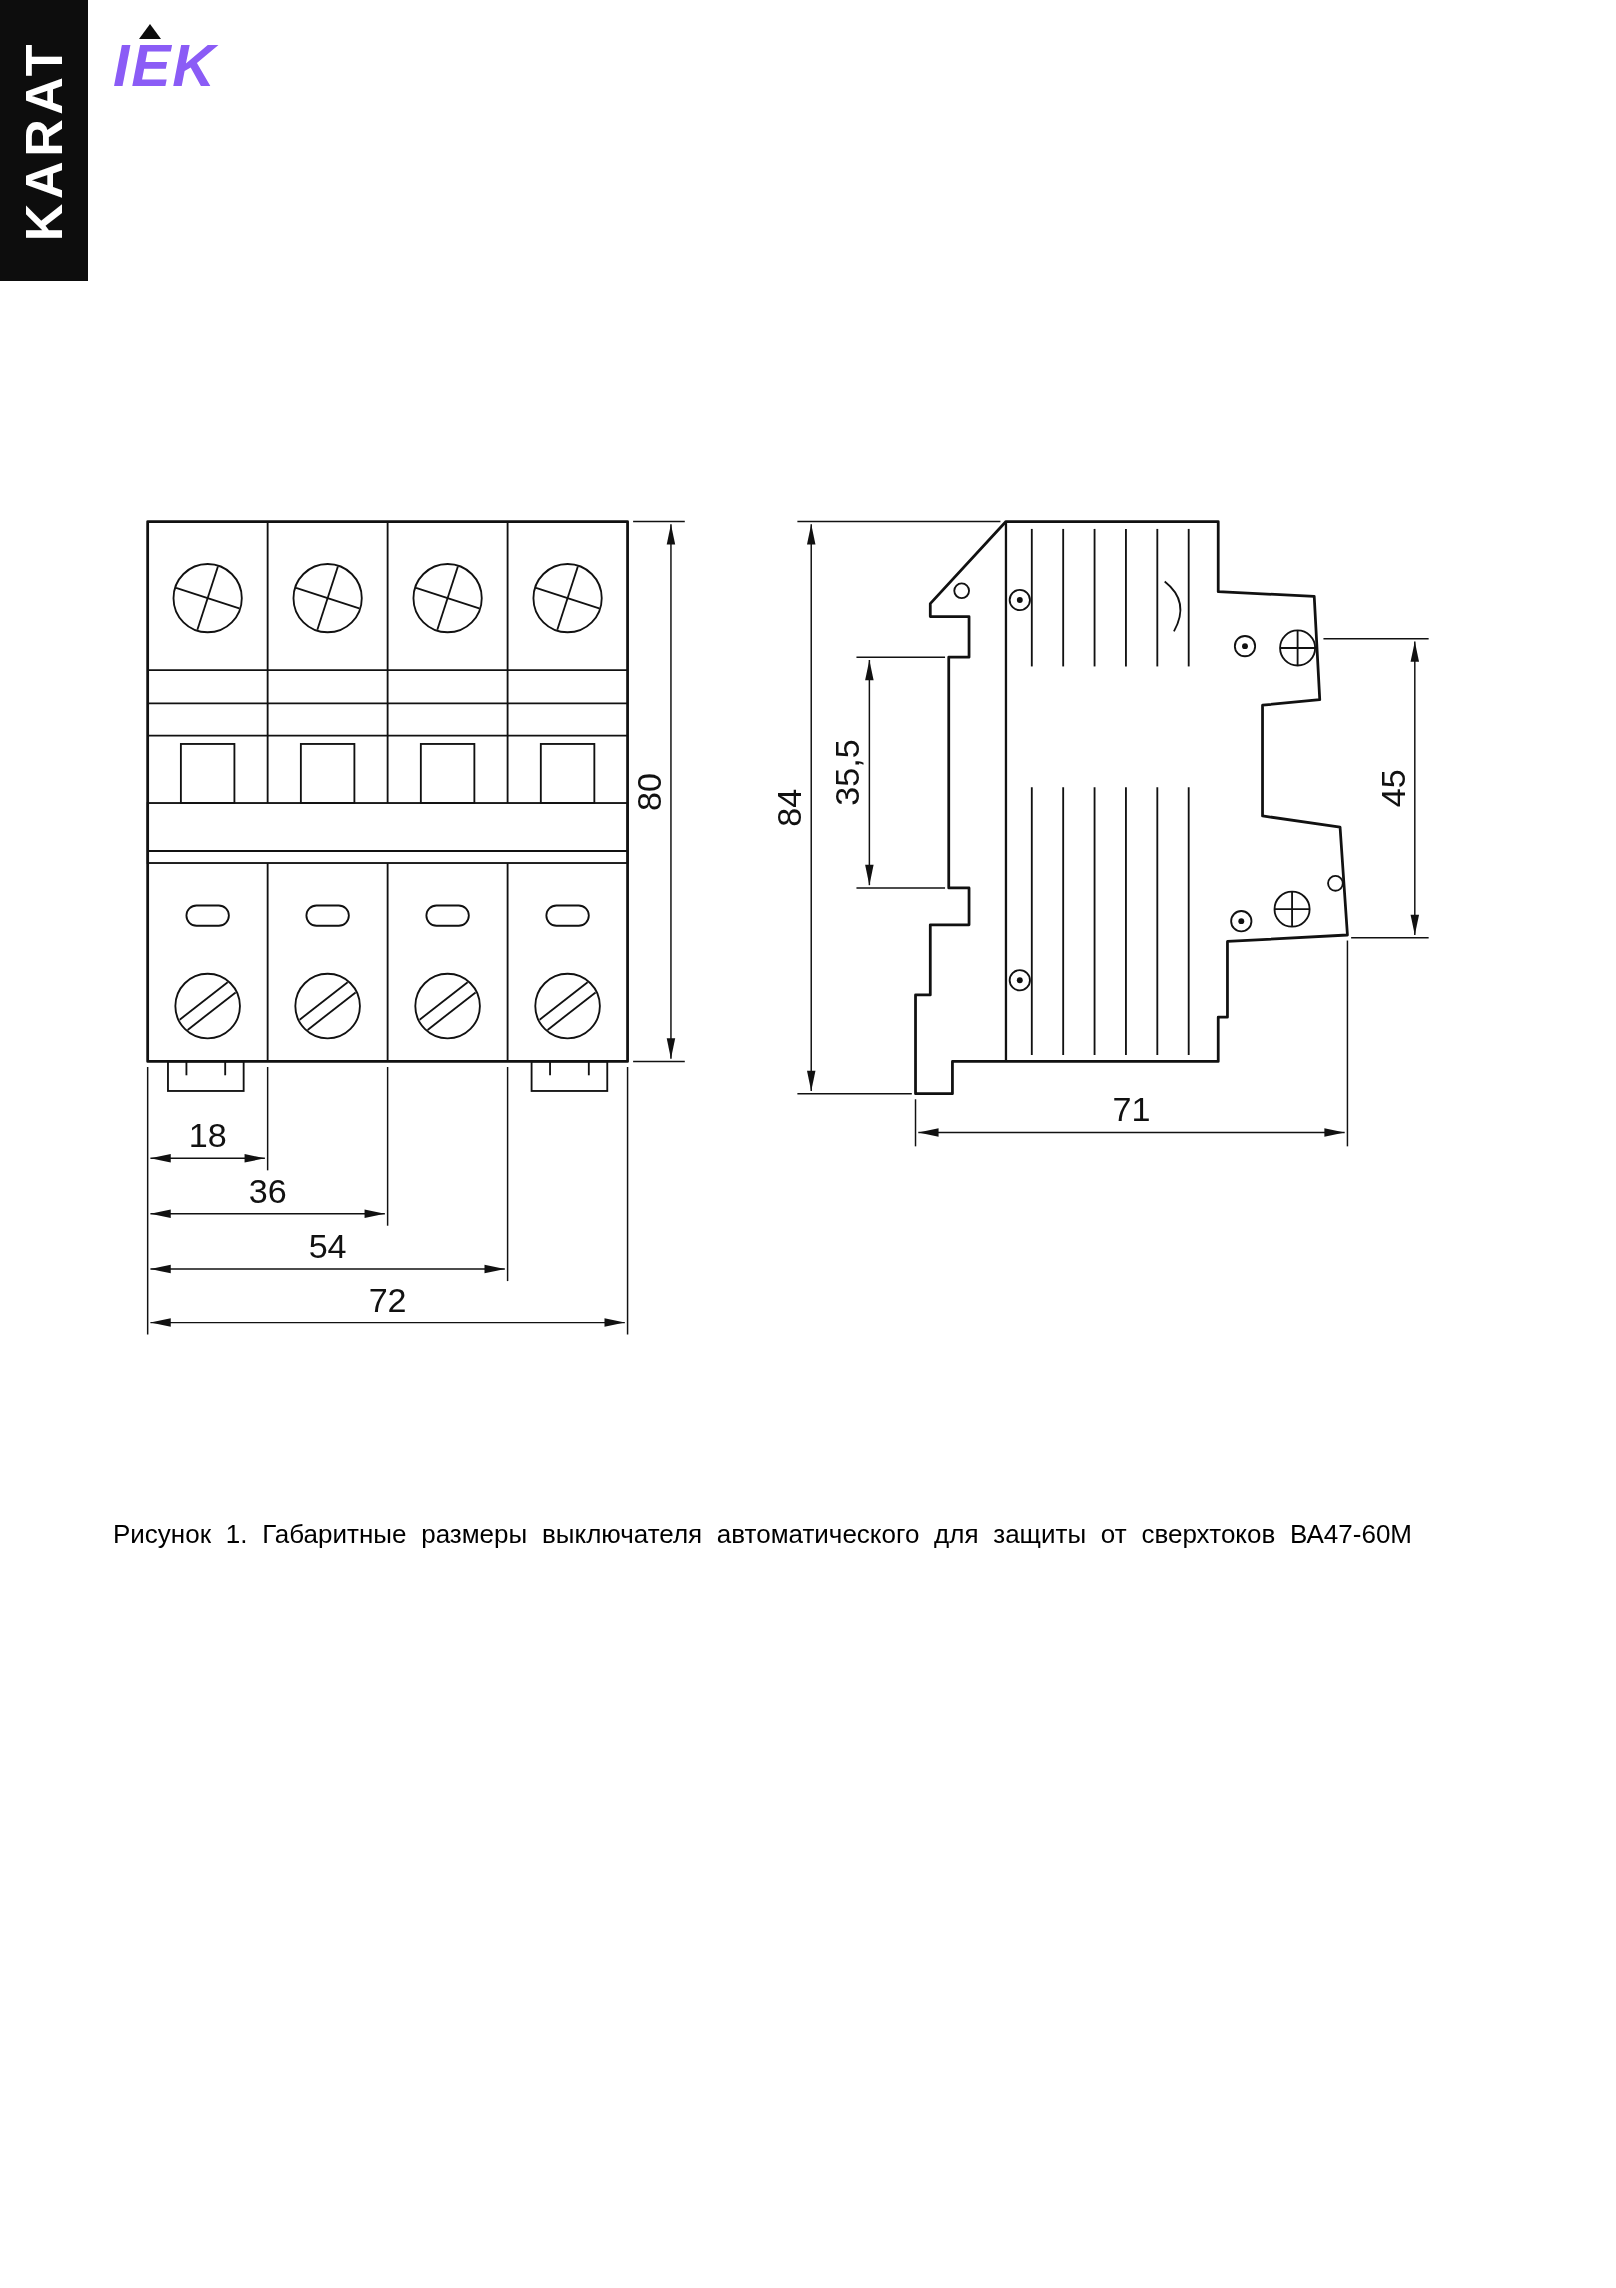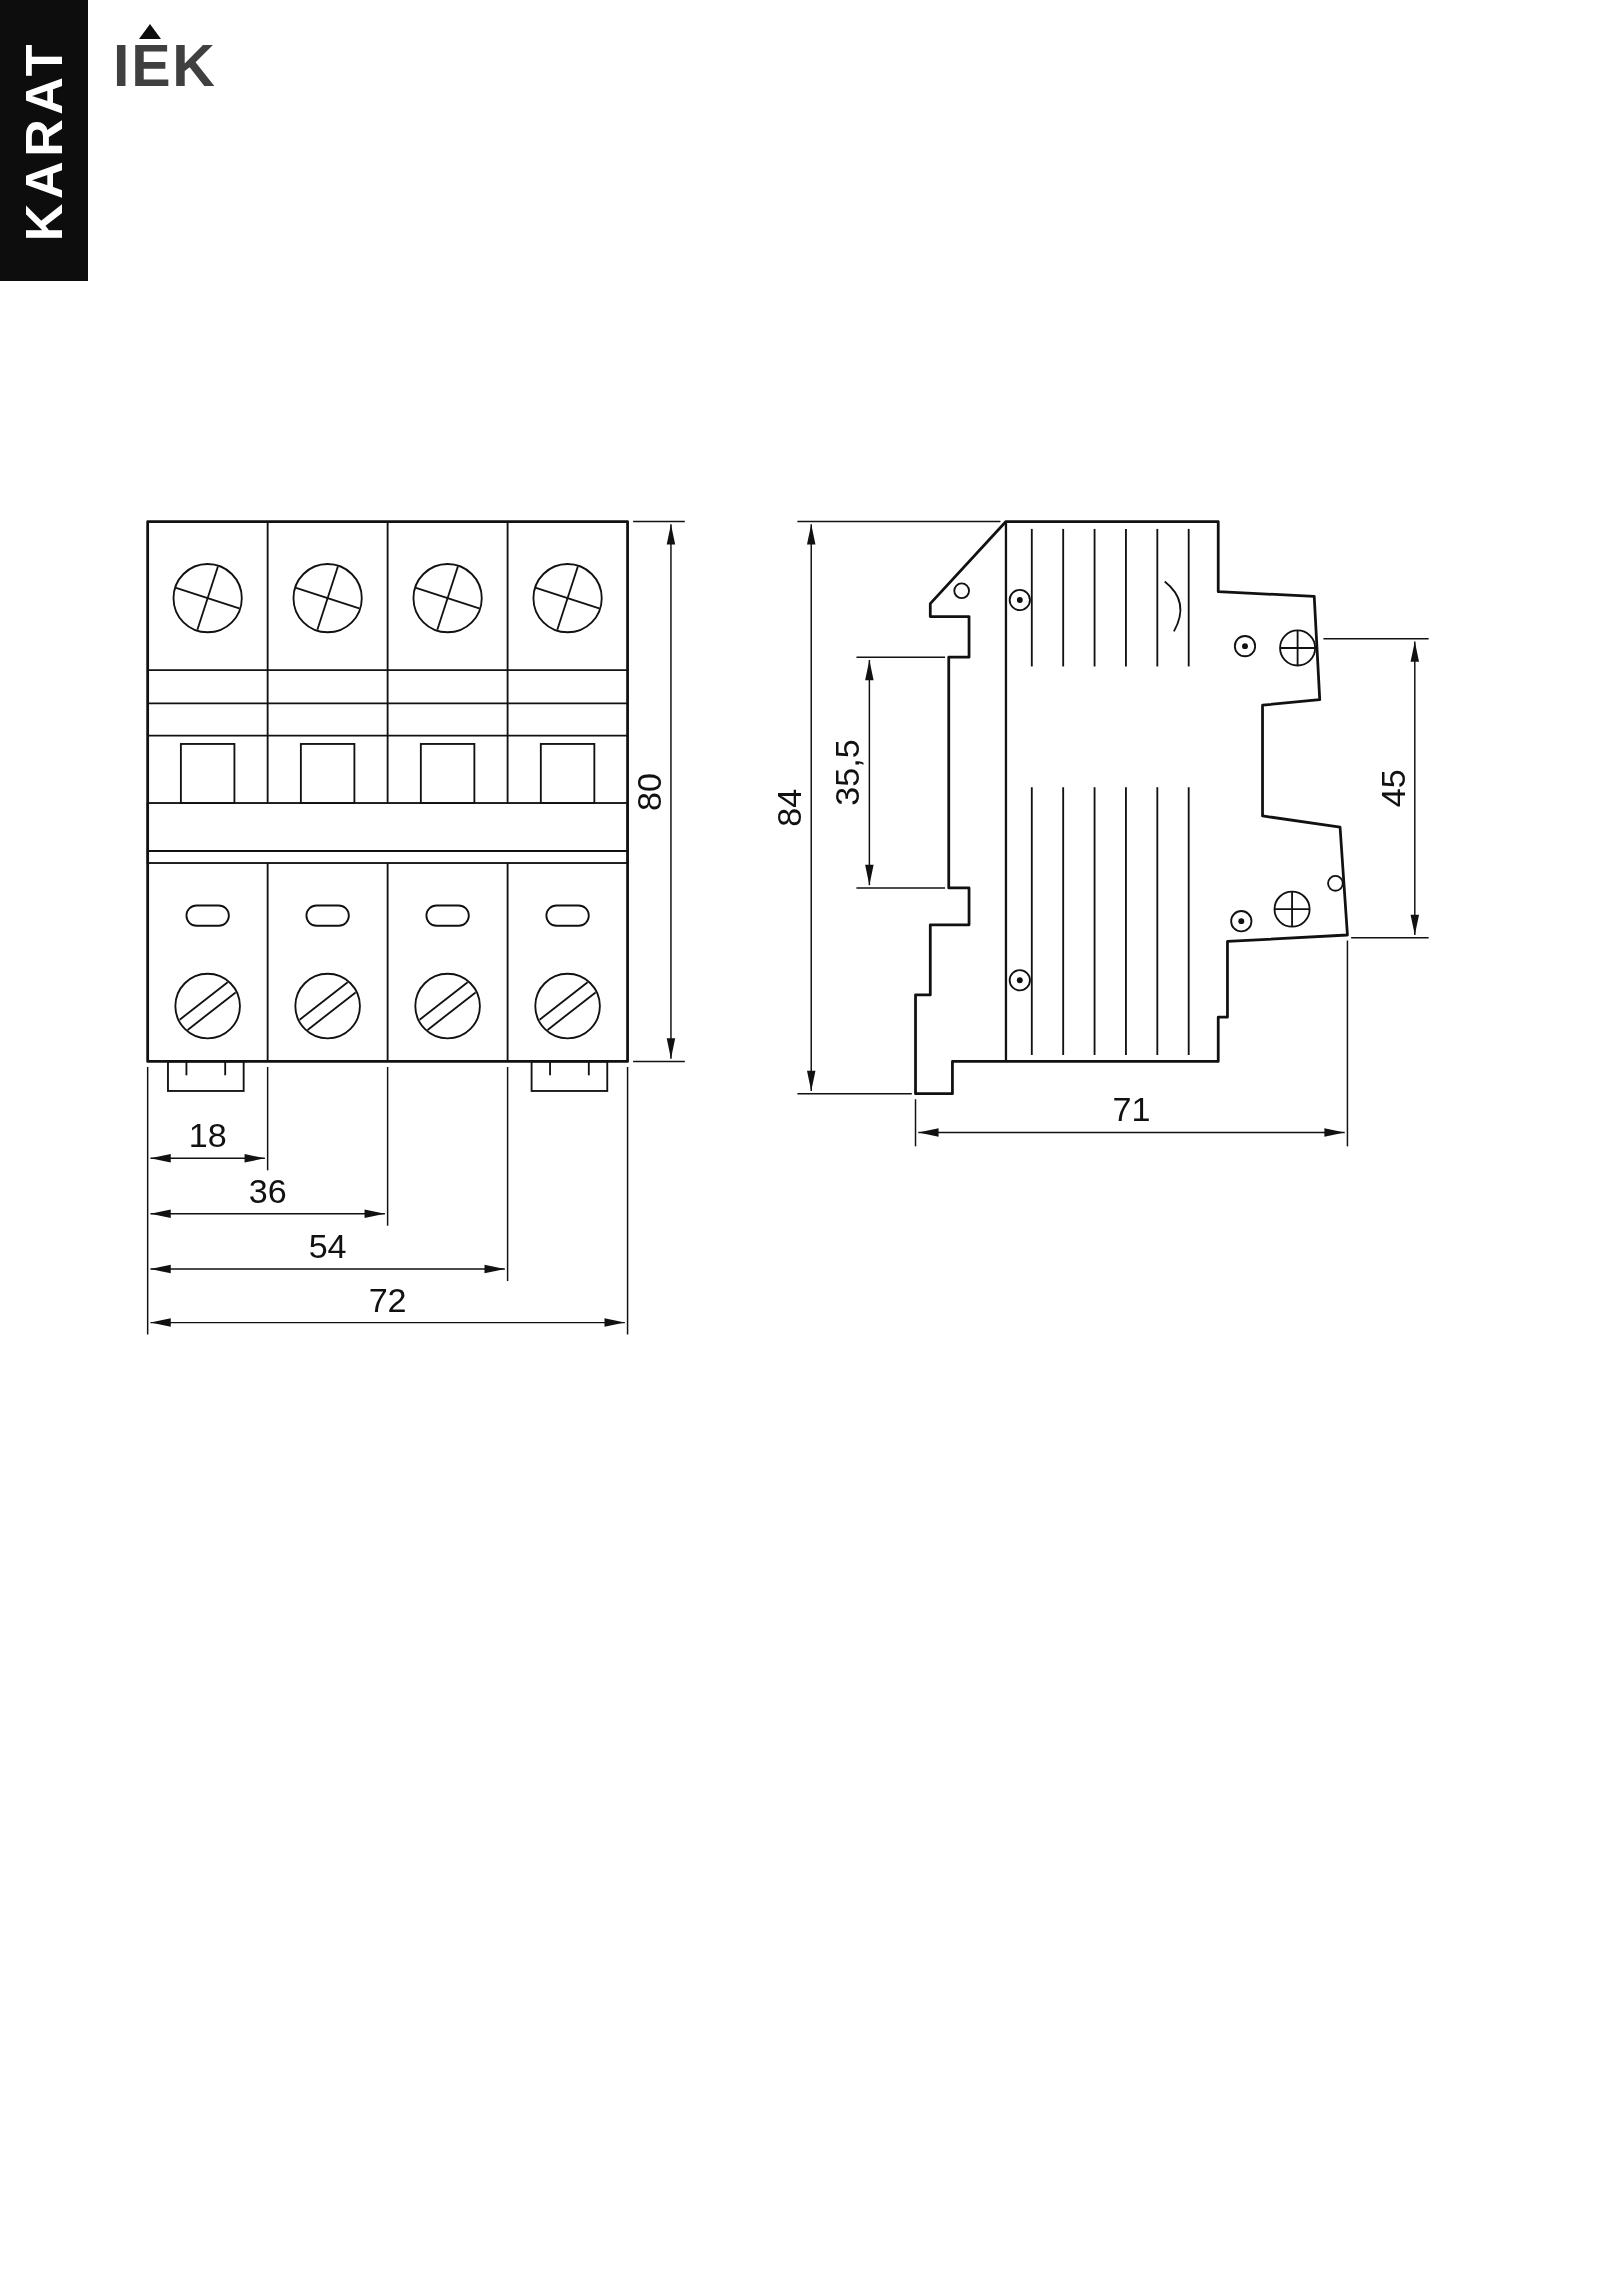--- a/index.html
+++ b/index.html
@@ -14,21 +14,22 @@
     background:#0d0d0d; display:flex; align-items:center; justify-content:center;
   }
   .brand-vert {
     writing-mode:vertical-rl; transform:rotate(180deg);
     font-size:52px; font-weight:600; letter-spacing:4.6px;
     color:#ffffff; white-space:nowrap;
   }
   
   .logo {
     position:absolute; left:113px; top:33px; height:66px;
-    color:#404040;
+    color:#8b5cf6;
+    font-style:italic;
   }
   .logo-text {
     font-size:59px; font-weight:800; letter-spacing:1.8px; line-height:66px;
   }
   .logo-caret {
     position:absolute; left:26px; top:-9.2px; width:0; height:0;
     border-left:11px solid transparent; border-right:11px solid transparent;
     border-bottom:15.7px solid #0d0d0d;
   }
   
@@ -211,15 +212,16 @@
         <line x1="1460" y1="1019" x2="1460" y2="1242"></line>
         <line x1="995" y1="1227" x2="1457" y2="1227" marker-start="url(#arw)" marker-end="url(#arw)"></line>
       </g>
       <text x="868" y="875" text-anchor="middle" transform="rotate(-90 868 875)">84</text>
       <text x="931" y="837" text-anchor="middle" transform="rotate(-90 931 837)">35,5</text>
       <text x="1522" y="854" text-anchor="middle" transform="rotate(-90 1522 854)">45</text>
       <text x="1226" y="1215" text-anchor="middle">71</text>
     </g>
   </svg>
 
+  <p class="caption">Рисунок 1. Габаритные размеры выключателя автоматического для защиты от сверхтоков ВА47-60М</p>
 
 </div>
 
 
 </body></html>

